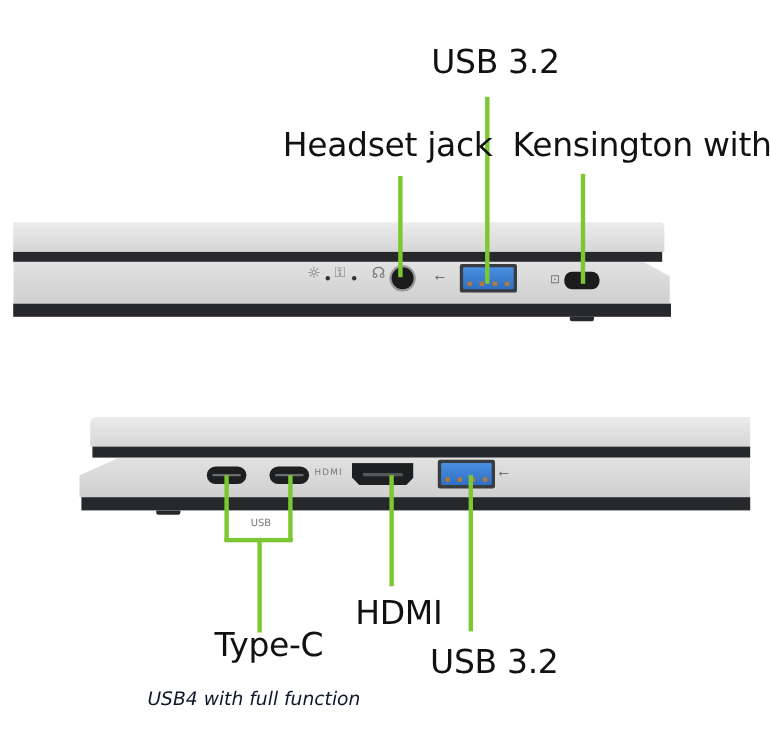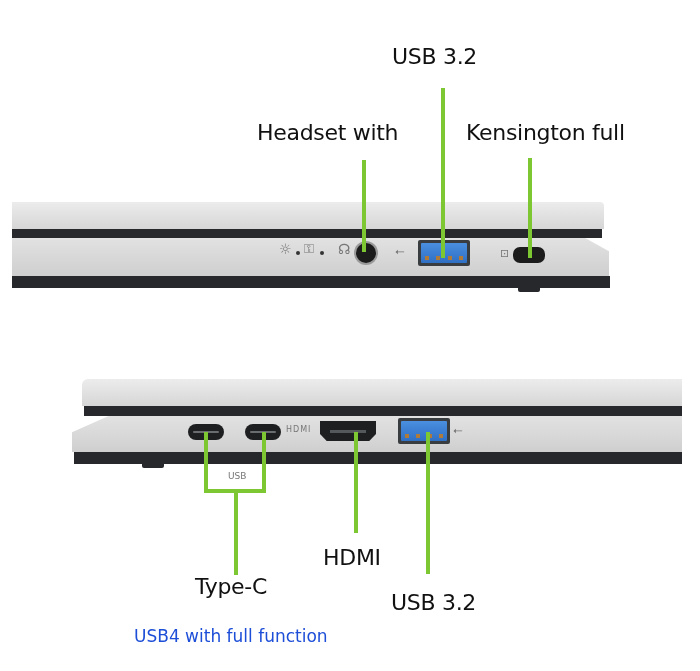--- a/index.html
+++ b/index.html
@@ -1,18 +1,18 @@
 <!DOCTYPE html>
 <html><head>
 <meta charset="utf-8">
 <style>
   html,body{margin:0;padding:0;background:#fff;}
   body{width:700px;height:671px;position:relative;overflow:hidden;font-family:"DejaVu Sans","Liberation Sans",sans-serif;color:#111;}
-  .label{position:absolute;font-size:22px;line-height:30px;white-space:nowrap;color:#111;letter-spacing:-0.3px;}
-  .sublabel{position:absolute;font-size:17px;line-height:20px;white-space:nowrap;color:#1d4ed8;}
+  .label{position:absolute;font-size:30px;line-height:30px;white-space:nowrap;color:#111;letter-spacing:-0.3px;}
+  .sublabel{position:absolute;font-size:17px;line-height:20px;white-space:nowrap;color:#0f172a;font-style:italic;}
   .gline{position:absolute;background:#7dc832;}
   
   .lid{position:absolute;background:linear-gradient(#ececec,#d6d6d6);}
   .dark{position:absolute;background:#26282b;}
   .base{position:absolute;background:linear-gradient(#e2e2e2,#cfcfcf);}
   .usbA{position:absolute;background:#3a3d40;border-radius:2px;}
   .usbA .blue{position:absolute;left:3px;right:3px;top:3px;bottom:3px;background:linear-gradient(#4a8fe0,#2f6fc4);border-radius:1px;}
   .usbA .blue .pins{position:absolute;left:4px;right:4px;bottom:3px;height:4px;display:flex;justify-content:space-between;}
   .usbA .blue .pins span{width:4px;height:4px;background:#b07a3a;}
   .typec{position:absolute;background:#1e1f21;border-radius:8px;}
@@ -52,22 +52,22 @@
       </div>
   </div>
   <div class="glyph" style="left:500px;top:248px;font-size:11px;">⊡</div>
   <div class="klock" style="left:513px;top:247px;width:32px;height:16px;"></div>
 
   <div class="gline" style="left:362px;top:160px;width:4px;height:92px;"></div>
   <div class="gline" style="left:441px;top:88px;width:4px;height:170px;"></div>
   <div class="gline" style="left:528px;top:158px;width:4px;height:100px;"></div>
 
   <div class="label" style="left:392px;top:42px;">USB 3.2</div>
-  <div class="label" style="left:257px;top:118px;">Headset with</div>
-  <div class="label" style="left:466px;top:118px;">Kensington full</div>
+  <div class="label" style="left:257px;top:118px;">Headset jack</div>
+  <div class="label" style="left:466px;top:118px;">Kensington with</div>
 </div>
 
 <div>
   <div class="lid" style="left:82px;top:379px;width:600px;height:27px;border-radius:6px 0 0 0;"></div>
   <div class="dark" style="left:84px;top:406px;width:598px;height:10px;"></div>
   <div class="base" style="left:72px;top:416px;width:610px;height:36px;clip-path:polygon(6% 0,100% 0,100% 100%,0 100%,0 45%);"></div>
   <div class="dark" style="left:74px;top:452px;width:608px;height:12px;"></div>
   <div class="dark" style="left:142px;top:464px;width:22px;height:4px;border-radius:0 0 2px 2px;"></div>
 
   <div class="typec" style="left:188px;top:424px;width:36px;height:16px;"></div>

